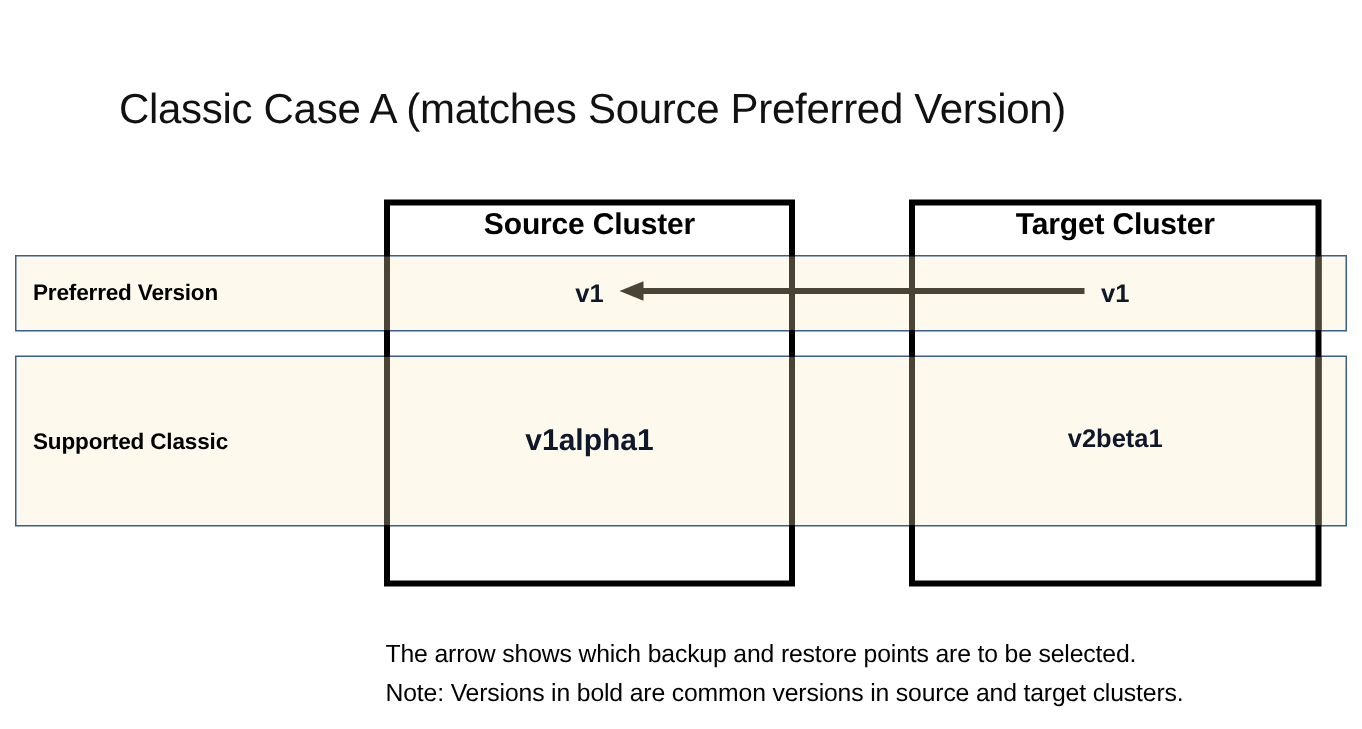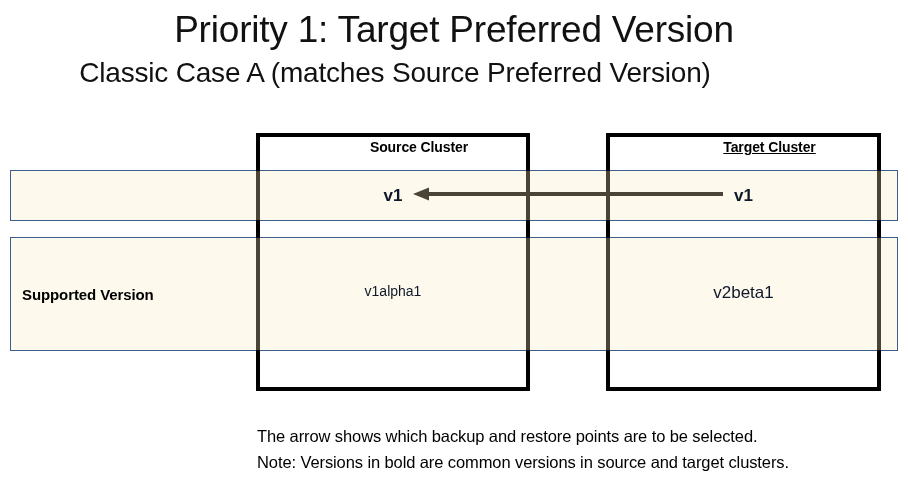--- a/index.html
+++ b/index.html
@@ -48,64 +48,64 @@
     position:absolute;
     border:4px solid #000000;
     box-sizing:border-box;
     background:transparent;
   }
   .box-source{left:256px;top:133px;width:274px;height:258px;}
   .box-target{left:606px;top:133px;width:275px;height:258px;}
 
   .cluster-head{
     position:absolute;top:139px;height:30px;
-    text-align:center;font-size:14px;font-weight:700;
-    letter-spacing:-0.1px;color:#000;white-space:nowrap;padding-left:26px;
+    text-align:center;font-size:20px;font-weight:700;
+    letter-spacing:-0.1px;color:#000;white-space:nowrap;
   }
   .head-source{left:256px;width:274px;}
-  .head-target{left:606px;width:275px;text-decoration:underline;}
+  .head-target{left:606px;width:275px;}
 
   
   .colline{
     position:absolute;width:4px;background:#4A4436;
   }
 
   
   .cell{
     position:absolute;text-align:center;white-space:nowrap;
     color:#0f172a;
   }
   .cell-src-pref{left:256px;top:186px;width:274px;font-size:17px;font-weight:700;}
   .cell-tgt-pref{left:606px;top:186px;width:275px;font-size:17px;font-weight:700;}
-  .cell-src-sup{left:256px;top:283px;width:274px;font-size:14px;font-weight:400;}
-  .cell-tgt-sup{left:606px;top:283px;width:275px;font-size:17px;font-weight:400;}
+  .cell-src-sup{left:256px;top:283px;width:274px;font-size:20px;font-weight:700;}
+  .cell-tgt-sup{left:606px;top:283px;width:275px;font-size:17px;font-weight:700;}
 
   
   .arrow-svg{position:absolute;left:405px;top:183px;width:320px;height:22px;}
 
   
   .note{
     position:absolute;left:257px;top:423px;width:640px;
     font-size:16.5px;line-height:26px;color:#000;
     font-weight:400;letter-spacing:-0.1px;
   }
   .note-line{white-space:nowrap;display:block;}
 </style>
 </head>
 <body>
 
 <div class="stage">
 
-  <div class="title">Priority 1: Target Preferred Version</div>
   <div class="subtitle">Classic Case A (matches Source Preferred Version)</div>
 
   <div class="band band-preferred"></div>
   <div class="band band-supported"></div>
 
-  <div class="row-label supported">Supported Version</div>
+  <div class="row-label preferred">Preferred Version</div>
+  <div class="row-label supported">Supported Classic</div>
 
   <div class="cluster-box box-source"></div>
   <div class="cluster-box box-target"></div>
 
   <div class="colline" style="left:256px;top:171px;height:49px;"></div>
   <div class="colline" style="left:526px;top:171px;height:49px;"></div>
   <div class="colline" style="left:606px;top:171px;height:49px;"></div>
   <div class="colline" style="left:877px;top:171px;height:49px;"></div>
 
   <div class="colline" style="left:256px;top:238px;height:112px;"></div>

